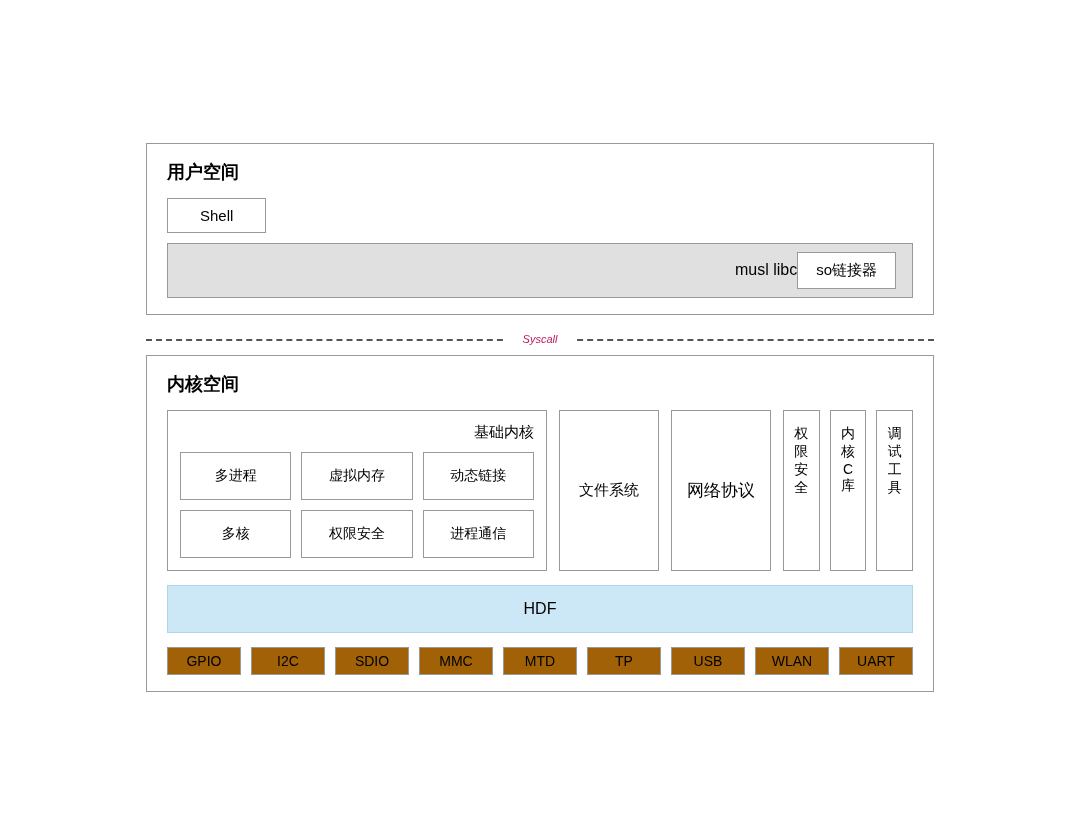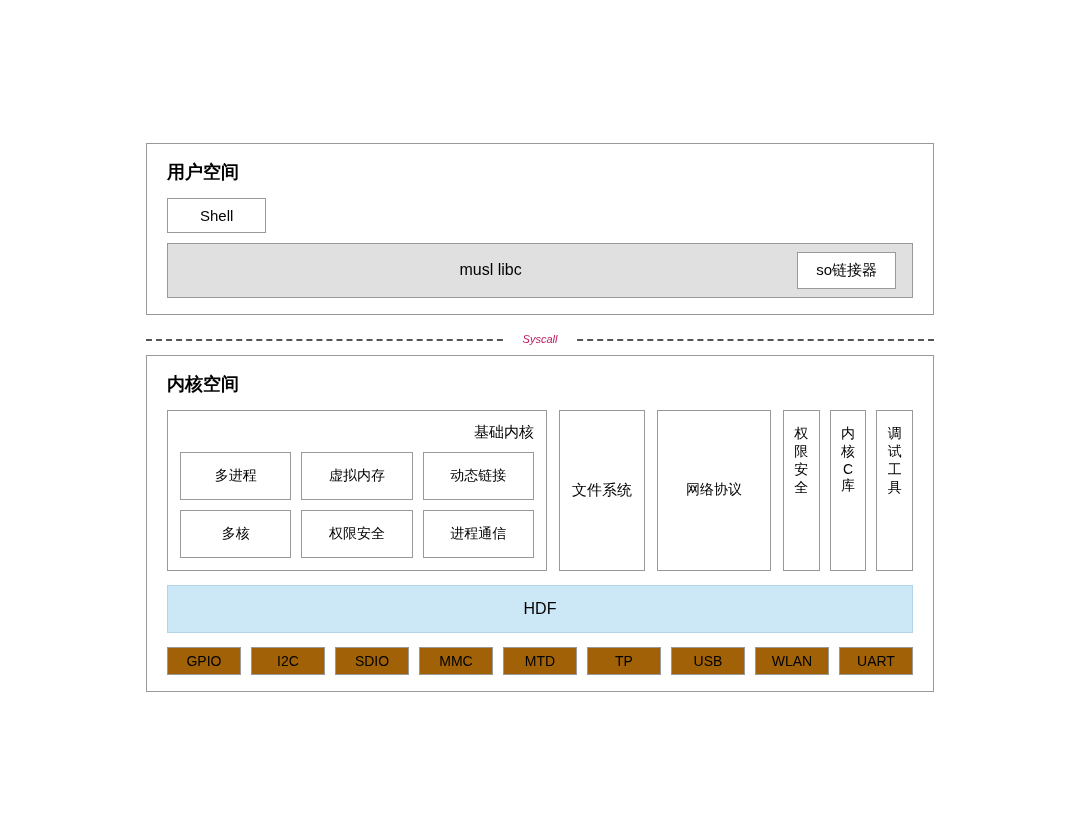--- a/index.html
+++ b/index.html
@@ -49,21 +49,21 @@
       background: #e0e0e0;
       display: flex;
       align-items: center;
       justify-content: space-between;
       padding: 8px 16px;
       margin-top: 10px;
     }
     .musl-libc-label {
       font-size: 16px;
       flex: 1;
-      text-align: center;
+      text-align: right;
     }
     .so-linker-box {
       border: 1.5px solid #999;
       padding: 8px 18px;
       background: #fff;
       font-size: 15px;
       white-space: nowrap;
     }
 
     
@@ -158,22 +158,22 @@
       background: #fff;
     }
 
     
     .network-block {
       border: 1.5px solid #999;
       display: flex;
       align-items: center;
       justify-content: center;
       flex: 1;
-      font-size: 14px;
-      padding: 24px;
+      font-size: 17px;
+      padding: 10px;
       background: #fff;
     }
 
     
     .right-column {
       display: flex;
       flex-direction: row;
       gap: 10px;
       flex: 0 0 auto;
       width: 130px;

